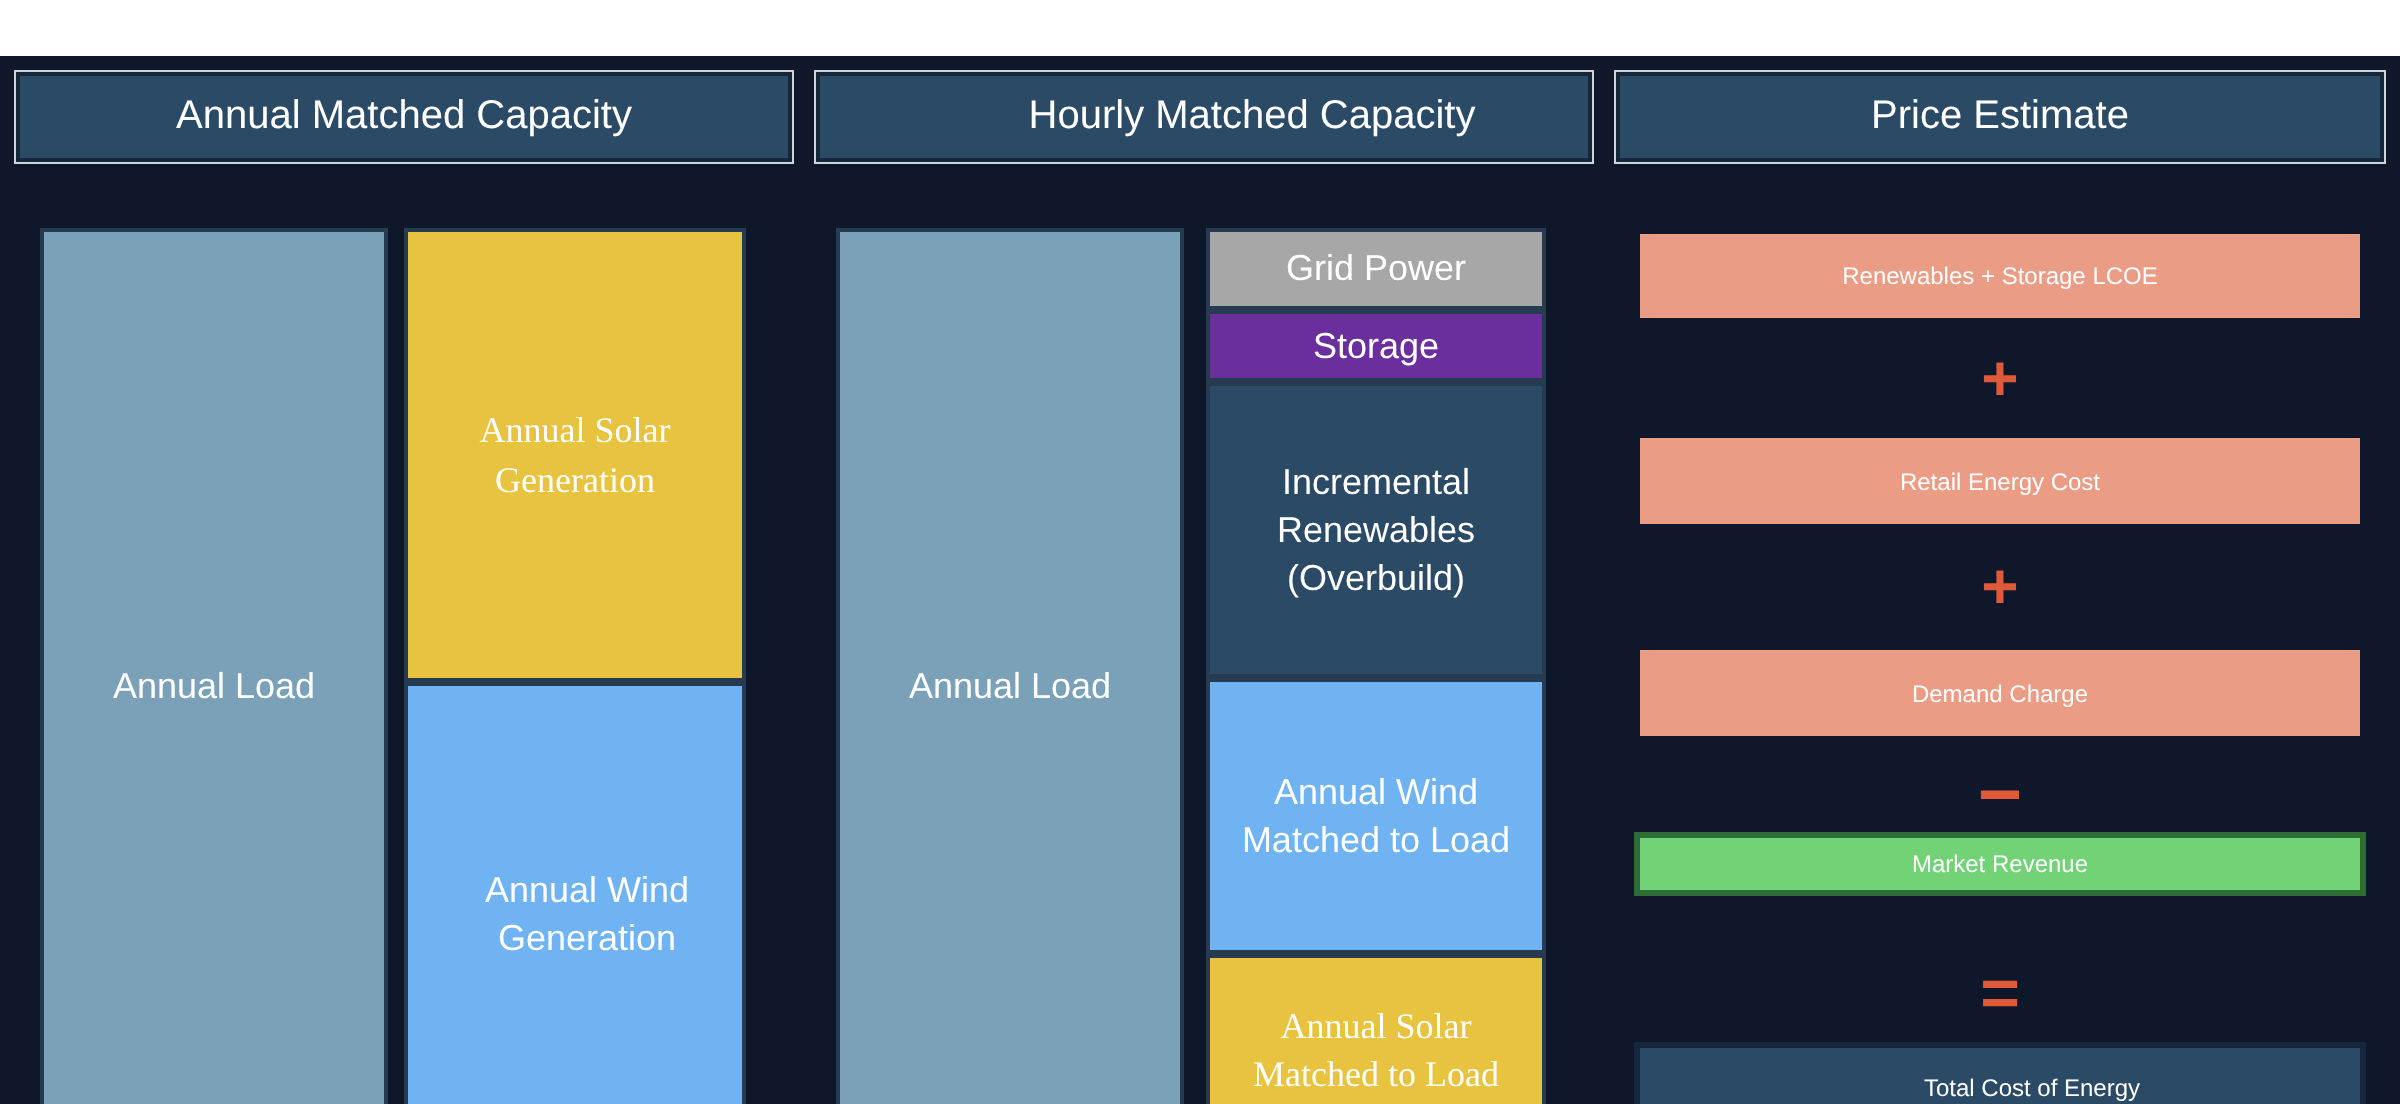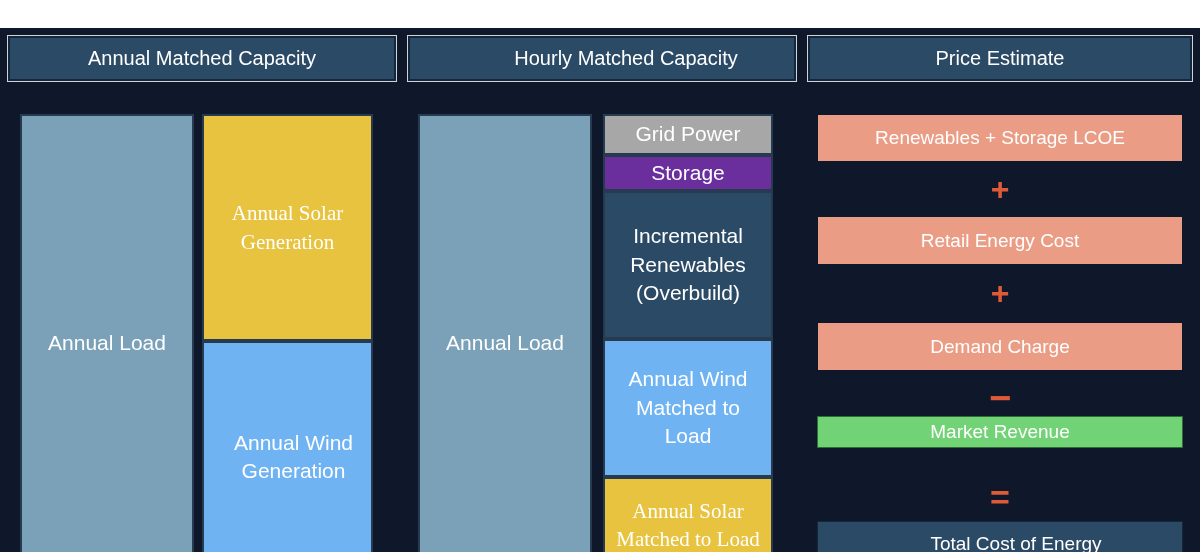--- a/index.html
+++ b/index.html
@@ -30,21 +30,21 @@
   }
   #header-annual { left: 8px;   width: 388px; }
   #header-hourly { left: 408px; width: 388px; padding-left: 48px; }
   #header-price  { left: 808px; width: 384px; }
 
   
   .bar, .seg {
     box-sizing: border-box;
     border: 2px solid #263B4F;
     color: #ffffff;
-    font-size: 21px;
+    font-size: 18px;
     line-height: 1.35;
     text-align: center;
     display: flex;
     align-items: center;
     justify-content: center;
     padding: 0 8px;
   }
   .bar { position: absolute; top: 86px; height: 459px; }
   .stack {
     position: absolute;
@@ -70,23 +70,23 @@
   .h-p2-incr    { height: 148px; }
   .h-p2-solar   { height: 96px; }
   .h-p2-wind    { height: 138px; }
 
   
   .pbox {
     position: absolute;
     left: 817px;
     width: 366px;
     box-sizing: border-box;
-    border: 1px solid #0f172a;
+    border: 3px solid #0f172a;
     color: #ffffff;
-    font-size: 19px;
+    font-size: 12px;
     display: flex;
     align-items: center;
     justify-content: center;
   }
   .pbox.c-salmon { background: #EA9C84; }
   .pbox.c-green  { background: #72D376; border-color: #2E6E35; }
   .pbox.c-navy   { background: #2B4A66; border-color: #15283B; padding-left: 32px; }
 
   #price-box-0 { top: 86px;  height: 48px; }
   #price-box-1 { top: 188px; height: 49px; }

